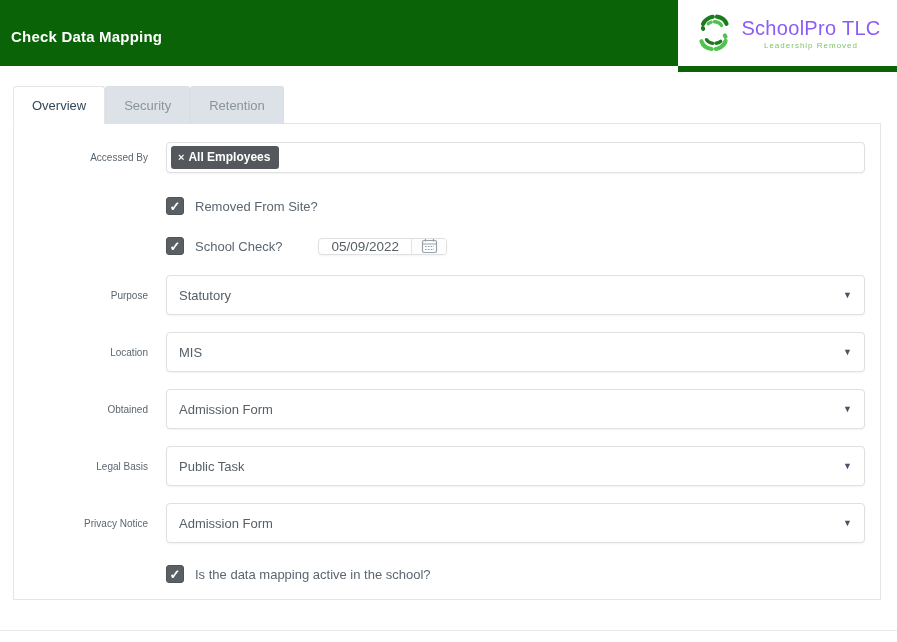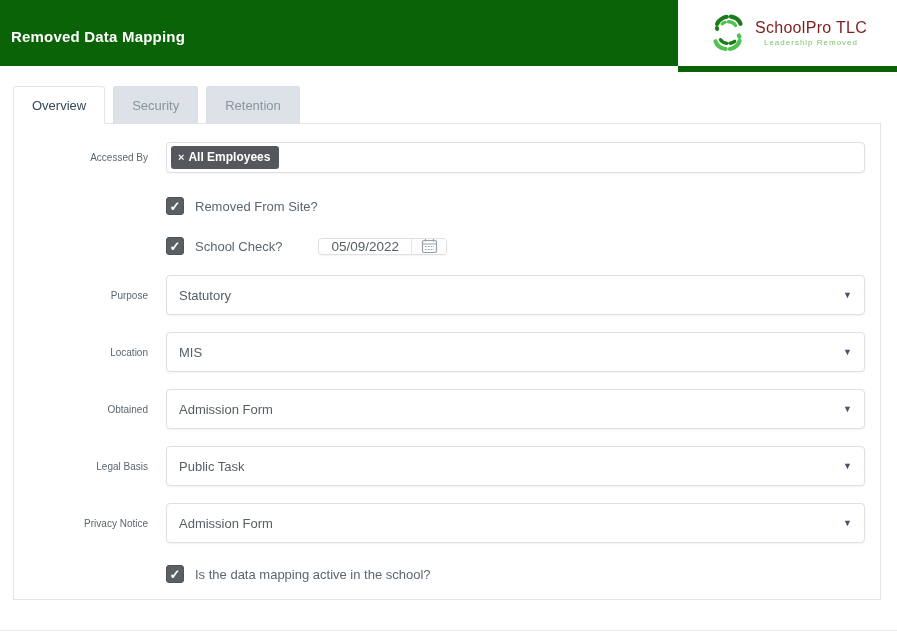--- a/index.html
+++ b/index.html
@@ -25,26 +25,26 @@
   .logo-box {
     position: absolute; top: 0; right: 0; width: 219px; height: 66px;
     background: #ffffff;
     display: flex; align-items: center; justify-content: center; gap: 7px;
   }
   .logo-underline {
     position: absolute; top: 66px; right: 0; width: 219px; height: 6px;
     background: #0a6307;
   }
   .logo-text-wrap { display: flex; flex-direction: column; align-items: center; }
-  .logo-name { font-size: 16px; color: #7f1d1d; letter-spacing: 0.3px; }
+  .logo-name { font-size: 20px; color: #8b5cf6; letter-spacing: 0.3px; }
   .logo-tagline { font-size: 8px; color: #7cc46a; letter-spacing: 1px; margin-top: 1px; }
 
   
   .card { margin: 14px 16px 0 13px; width: 868px; }
-  .tab-row { display: flex; gap: 8px; position: relative; z-index: 2; margin-bottom: -1px; }
+  .tab-row { display: flex; gap: 0; position: relative; z-index: 2; margin-bottom: -1px; }
   .tab {
     padding: 11px 18px 10px; font-size: 13px; cursor: pointer;
     border-radius: 3px 3px 0 0;
     background: #dce2e7; color: #8795a1;
     border: 1px solid #d9dfe4; border-bottom: none;
   }
   .tab.active {
     background: #ffffff; color: #33475b;
     border: 1px solid #e5e5e5; border-bottom: 1px solid #ffffff;
   }
@@ -124,21 +124,21 @@
     cursor: pointer; font-family: "Liberation Sans", sans-serif;
   }
   .btn-save { background: #2bbd15; color: #ffffff; border: 1px solid #29b314; font-weight: bold; }
   .btn-cancel { background: #ffffff; color: #99a1a8; border: 1px solid #dcdfe3; }
 </style>
 </head>
 <body>
 
 <div class="topbar">
   <div class="topbar-green">
-    <div class="topbar-title">Removed Data Mapping</div>
+    <div class="topbar-title">Check Data Mapping</div>
   </div>
   <div class="logo-box">
     <svg width="40" height="44" viewBox="0 0 48 50">
       <g fill="none" stroke-linecap="round">
         <path d="M39 14 C36 6 26 3 18 7 C12 10 9 15 11 20" stroke="#1d7a1d" stroke-width="5" stroke-dasharray="15 5"></path>
         <path d="M33 16 C30 11 22 10 17 14" stroke="#4fc24f" stroke-width="4" stroke-dasharray="10 4"></path>
         <path d="M9 35 C12 44 24 47 32 42 C37 39 40 33 37 28" stroke="#4fc24f" stroke-width="5" stroke-dasharray="16 5"></path>
         <path d="M15 33 C18 38 27 39 32 35" stroke="#1d7a1d" stroke-width="4" stroke-dasharray="9 4"></path>
       </g>
     </svg>

